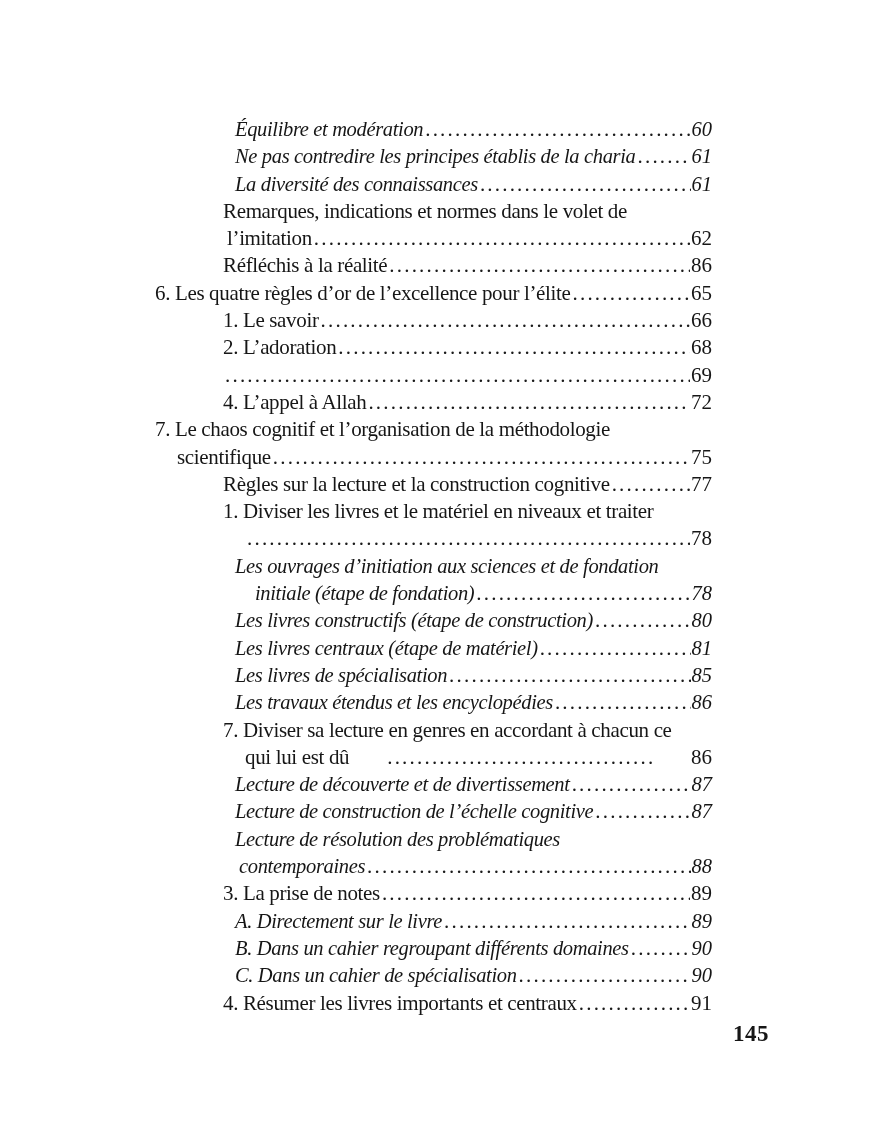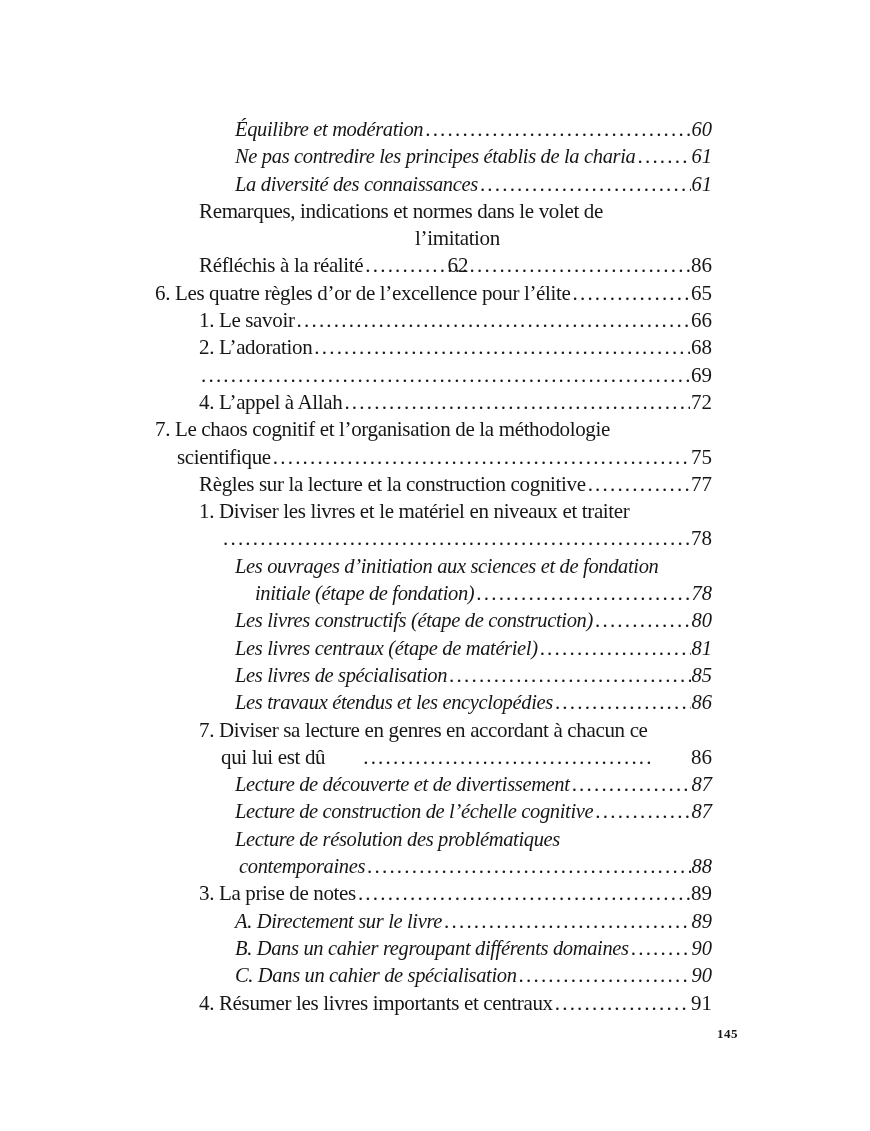--- a/index.html
+++ b/index.html
@@ -18,21 +18,21 @@
   }
   .toc {
     position: absolute;
     left: 155px;
     top: 116px;
     width: 557px;
   }
   .entry { font-size: 21px; font-style: normal; }
   .entry.italic { font-style: italic; font-size: 20.5px; }
   .lvl0 { margin-left: 0; }
-  .lvl1 { margin-left: 44px; }
+  .lvl1 { margin-left: 68px; }
   .lvl2 { margin-left: 80px; }
   .line {
     display: flex;
     align-items: center;
     height: 27.3px;
     line-height: 27.3px;
   }
   .txt {
     flex: 0 0 auto;
     white-space: nowrap;
@@ -53,22 +53,22 @@
     color: #1b1b1b;
   }
   .pg {
     flex: 0 0 auto;
     white-space: nowrap;
     padding-left: 1px;
   }
   .folio {
     position: absolute;
     top: 1022px;
-    right: 132px;
-    font-size: 13px;
+    right: 101px;
+    font-size: 23px;
     font-weight: bold;
     letter-spacing: 0.5px;
     line-height: 24px;
   }
 </style>
 </head>
 <body>
 
 <div class="page">
   <main class="toc">
@@ -90,21 +90,21 @@
         <div class="line">
           <span class="txt">La diversité des connaissances</span>
           <span class="dots"></span>
           <span class="pg">61</span>
         </div>
       </div>
       <div class="entry lvl1 roman">
         <div class="line">
           <span class="txt">Remarques, indications et normes dans le volet de</span>
         </div>
-        <div class="line" style="margin-left: 4px; flex-direction: column;">
+        <div class="line" style="margin-left: 4px;">
           <span class="txt">l’imitation</span>
           <span class="dots"></span>
           <span class="pg">62</span>
         </div>
       </div>
       <div class="entry lvl1 roman">
         <div class="line">
           <span class="txt">Réfléchis à la réalité</span>
           <span class="dots"></span>
           <span class="pg">86</span>

